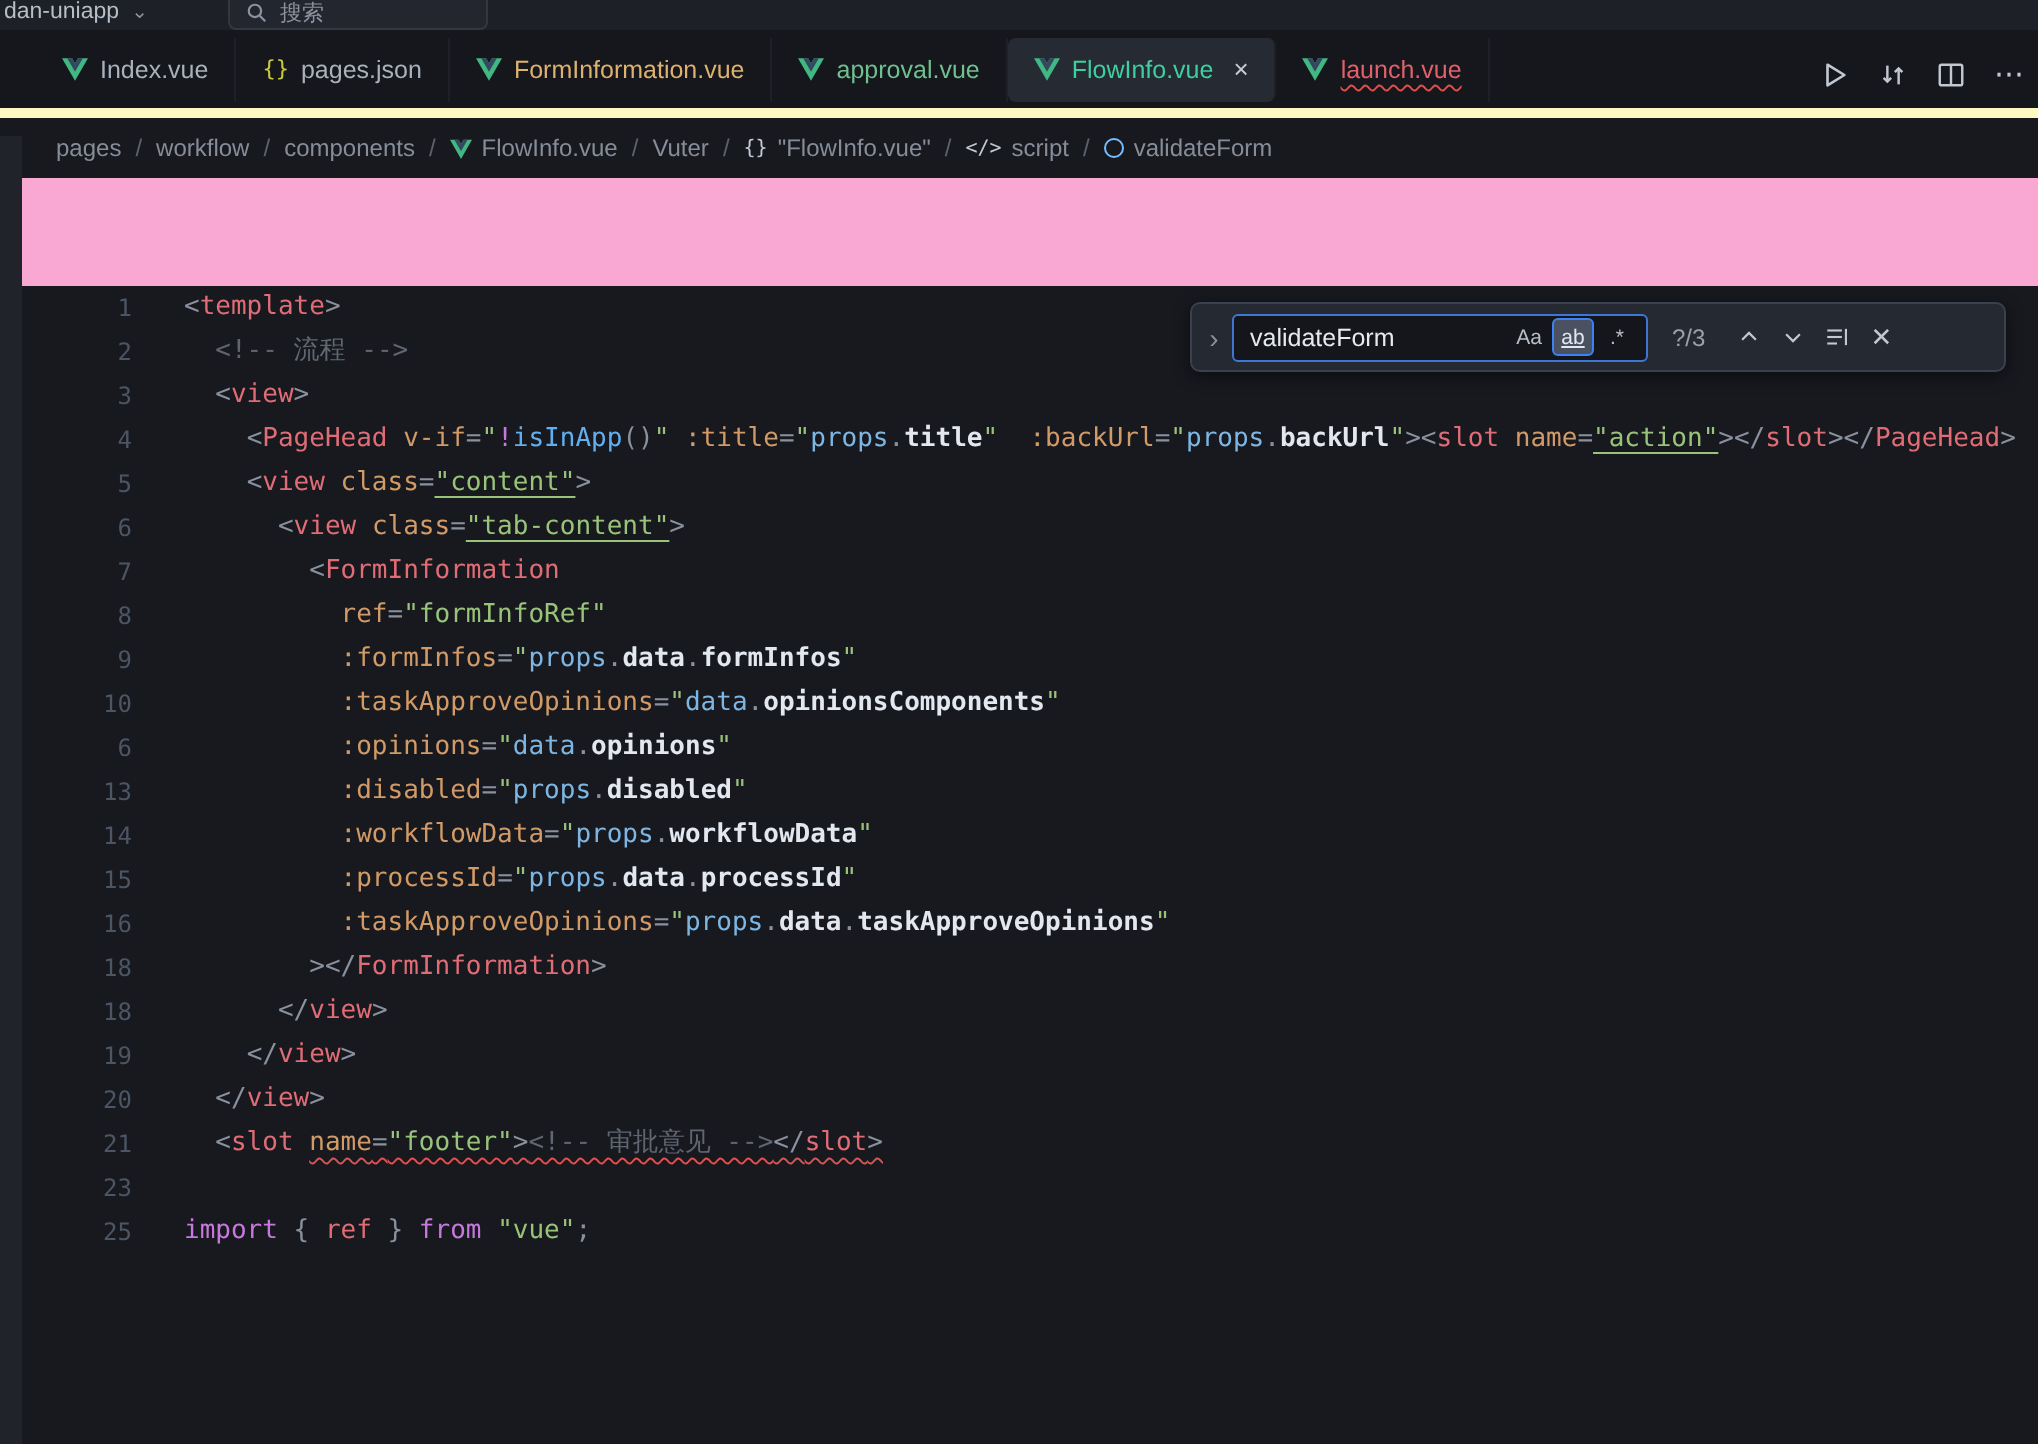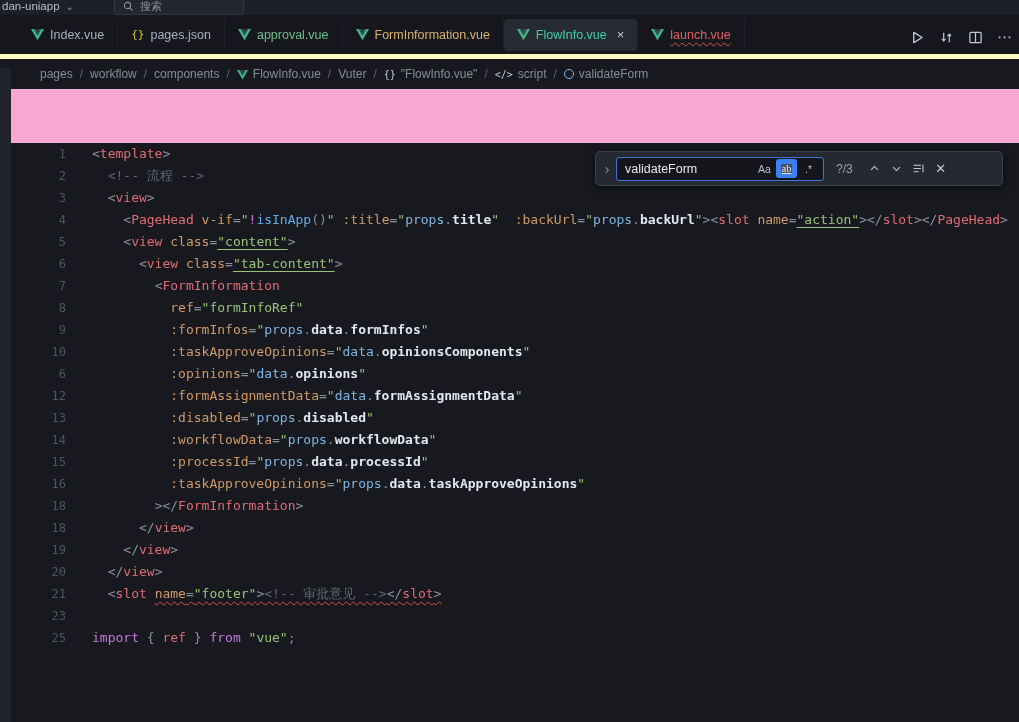--- a/index.html
+++ b/index.html
@@ -31,21 +31,21 @@
   .tab.active { background:#262a33; border-radius:4px; }
   .tab.active .tab-label { color:#3ecfa0; }
   .tab-close { color:#c8ccd2; font-size:13px; margin-left:4px; }
   .json-icon { color:#cbcb41; font-size:11px; font-family:"DejaVu Sans Mono", monospace; }
   .editor-actions { position:absolute; right:4px; top:0; height:44px; display:flex;
                     align-items:center; gap:14px; color:#c2c8d2; padding-right:2px; }
   .editor-actions .more { font-size:15px; letter-spacing:1px; }
 
   
   .breadcrumbs { height:30px; background:#17191f; display:flex; align-items:center;
-                 padding-left:40px; font-size:12px; color:#868d99; gap:7px; white-space:nowrap; }
+                 padding-left:28px; font-size:12px; color:#868d99; gap:7px; white-space:nowrap; }
   .crumb { display:flex; align-items:center; gap:5px; cursor:pointer; }
   .crumb-sep { color:#5b626e; }
   .sym-module, .sym-script { font-family:"DejaVu Sans Mono", monospace; font-size:10px; color:#c5cbd6; }
   .sym-circle { width:10px; height:10px; border:1.5px solid #75beff; border-radius:50%; display:inline-block; }
 
   
   .editor { position:relative; height:632px; background:#17191f; }
   .left-strip { position:absolute; left:0; top:-75px; bottom:0; width:11px; background:#20232a; }
   .code-area { margin-top:54px; font-family:"DejaVu Sans Mono", monospace; font-size:13px; }
   .code-line { display:flex; height:22px; line-height:22px; white-space:pre; }
@@ -72,21 +72,21 @@
                  background:#252932; border:1px solid #3a404c; border-radius:5px;
                  box-shadow:0 2px 8px rgba(0,0,0,.5); display:flex; align-items:center;
                  padding:0 8px 0 4px; z-index:5; }
   .find-collapse { color:#8a919d; font-size:14px; width:14px; text-align:center; cursor:pointer; }
   .find-input { display:flex; align-items:center; background:#14161b; border:1px solid #3f76d6;
                 border-radius:3px; height:24px; flex:0 0 208px; padding:0 4px 0 8px; margin-left:2px; }
   .find-query { color:#e6e9ee; font-size:12.5px; flex:1; font-family:"Liberation Sans", sans-serif; }
   .opt { width:21px; height:19px; display:flex; align-items:center; justify-content:center;
          border-radius:3px; color:#b8bfca; font-size:10.5px; cursor:pointer; margin-left:1px; }
   .opt.word { text-decoration:underline; }
-  .opt.on { background:#4a5160; border:5px solid #3b82f6; color:#e3e8f0;font-family:Liberation Serif, serif; }
+  .opt.on { background:#4a5160; border:1px solid #3b82f6; color:#e3e8f0; }
   .find-count { color:#9aa2ae; font-size:12px; margin:0 10px 0 12px; }
   .find-btn { width:20px; height:20px; display:flex; align-items:center; justify-content:center;
               color:#c2c8d2; cursor:pointer; margin-left:2px; }
   .find-close { font-size:13px; }
 </style>
 </head>
 <body>
 
 <div class="window">
 
@@ -119,38 +119,38 @@
           </svg>
         </span>
       <span class="tab-label">Index.vue</span>
     </div>
 
     <div class="tab t-normal">
       <span class="tab-icon json-icon">{}</span>
       <span class="tab-label">pages.json</span>
     </div>
 
+    <div class="tab t-mod">
+      <span class="tab-icon">
+          <svg width="13" height="13" viewBox="0 0 24 24">
+            <path fill="#41b883" d="M14.7 2L12 6.6 9.3 2H0l12 20.8L24 2z"></path>
+            <path fill="#35495e" d="M14.7 2L12 6.6 9.3 2H4.8L12 14.5 19.2 2z"></path>
+          </svg>
+        </span>
+      <span class="tab-label">FormInformation.vue</span>
+    </div>
+
     <div class="tab t-add">
       <span class="tab-icon">
           <svg width="13" height="13" viewBox="0 0 24 24">
             <path fill="#41b883" d="M14.7 2L12 6.6 9.3 2H0l12 20.8L24 2z"></path>
             <path fill="#35495e" d="M14.7 2L12 6.6 9.3 2H4.8L12 14.5 19.2 2z"></path>
           </svg>
         </span>
       <span class="tab-label">approval.vue</span>
-    </div>
-
-    <div class="tab t-mod">
-      <span class="tab-icon">
-          <svg width="13" height="13" viewBox="0 0 24 24">
-            <path fill="#41b883" d="M14.7 2L12 6.6 9.3 2H0l12 20.8L24 2z"></path>
-            <path fill="#35495e" d="M14.7 2L12 6.6 9.3 2H4.8L12 14.5 19.2 2z"></path>
-          </svg>
-        </span>
-      <span class="tab-label">FormInformation.vue</span>
     </div>
 
     <div class="tab t-add active">
       <span class="tab-icon">
           <svg width="13" height="13" viewBox="0 0 24 24">
             <path fill="#41b883" d="M14.7 2L12 6.6 9.3 2H0l12 20.8L24 2z"></path>
             <path fill="#35495e" d="M14.7 2L12 6.6 9.3 2H4.8L12 14.5 19.2 2z"></path>
           </svg>
         </span>
       <span class="tab-label">FlowInfo.vue</span>
@@ -272,21 +272,20 @@
         <div class="code-line"><span class="ln">2</span><span class="lc"><span class="ws">  </span><span class="cmt">&lt;!-- 流程 --&gt;</span></span></div>
         <div class="code-line"><span class="ln">3</span><span class="lc"><span class="ws">  </span><span class="pun">&lt;</span><span class="tag">view</span><span class="pun">&gt;</span></span></div>
         <div class="code-line"><span class="ln">4</span><span class="lc"><span class="ws">    </span><span class="pun">&lt;</span><span class="tag">PageHead</span><span class="ws"> </span><span class="attr">v-if</span><span class="pun">=</span><span class="str">"</span><span class="op">!</span><span class="fn">isInApp</span><span class="pun">()</span><span class="str">"</span><span class="ws"> </span><span class="attr">:title</span><span class="pun">=</span><span class="str">"</span><span class="vr">props</span><span class="pun">.</span><span class="pr">title</span><span class="str">"</span><span class="ws">  </span><span class="attr">:backUrl</span><span class="pun">=</span><span class="str">"</span><span class="vr">props</span><span class="pun">.</span><span class="pr">backUrl</span><span class="str">"</span><span class="pun">&gt;&lt;</span><span class="tag">slot</span><span class="ws"> </span><span class="attr">name</span><span class="pun">=</span><span class="strU">"action"</span><span class="pun">&gt;&lt;/</span><span class="tag">slot</span><span class="pun">&gt;&lt;/</span><span class="tag">PageHead</span><span class="pun">&gt;</span></span></div>
         <div class="code-line"><span class="ln">5</span><span class="lc"><span class="ws">    </span><span class="pun">&lt;</span><span class="tag">view</span><span class="ws"> </span><span class="attr">class</span><span class="pun">=</span><span class="strU">"content"</span><span class="pun">&gt;</span></span></div>
         <div class="code-line"><span class="ln">6</span><span class="lc"><span class="ws">      </span><span class="pun">&lt;</span><span class="tag">view</span><span class="ws"> </span><span class="attr">class</span><span class="pun">=</span><span class="strU">"tab-content"</span><span class="pun">&gt;</span></span></div>
         <div class="code-line"><span class="ln">7</span><span class="lc"><span class="ws">        </span><span class="pun">&lt;</span><span class="tag">FormInformation</span></span></div>
         <div class="code-line"><span class="ln">8</span><span class="lc"><span class="ws">          </span><span class="attr">ref</span><span class="pun">=</span><span class="str">"formInfoRef"</span></span></div>
         <div class="code-line"><span class="ln">9</span><span class="lc"><span class="ws">          </span><span class="attr">:formInfos</span><span class="pun">=</span><span class="str">"</span><span class="vr">props</span><span class="pun">.</span><span class="pr">data</span><span class="pun">.</span><span class="pr">formInfos</span><span class="str">"</span></span></div>
         <div class="code-line"><span class="ln">10</span><span class="lc"><span class="ws">          </span><span class="attr">:taskApproveOpinions</span><span class="pun">=</span><span class="str">"</span><span class="vr">data</span><span class="pun">.</span><span class="pr">opinionsComponents</span><span class="str">"</span></span></div>
         <div class="code-line"><span class="ln">6</span><span class="lc"><span class="ws">          </span><span class="attr">:opinions</span><span class="pun">=</span><span class="str">"</span><span class="vr">data</span><span class="pun">.</span><span class="pr">opinions</span><span class="str">"</span></span></div>
-        <div class="code-line"><span class="ln">12</span><span class="lc"><span class="ws">          </span><span class="attr">:formAssignmentData</span><span class="pun">=</span><span class="str">"</span><span class="vr">data</span><span class="pun">.</span><span class="pr">formAssignmentData</span><span class="str">"</span></span></div>
         <div class="code-line"><span class="ln">13</span><span class="lc"><span class="ws">          </span><span class="attr">:disabled</span><span class="pun">=</span><span class="str">"</span><span class="vr">props</span><span class="pun">.</span><span class="pr">disabled</span><span class="str">"</span></span></div>
         <div class="code-line"><span class="ln">14</span><span class="lc"><span class="ws">          </span><span class="attr">:workflowData</span><span class="pun">=</span><span class="str">"</span><span class="vr">props</span><span class="pun">.</span><span class="pr">workflowData</span><span class="str">"</span></span></div>
         <div class="code-line"><span class="ln">15</span><span class="lc"><span class="ws">          </span><span class="attr">:processId</span><span class="pun">=</span><span class="str">"</span><span class="vr">props</span><span class="pun">.</span><span class="pr">data</span><span class="pun">.</span><span class="pr">processId</span><span class="str">"</span></span></div>
         <div class="code-line"><span class="ln">16</span><span class="lc"><span class="ws">          </span><span class="attr">:taskApproveOpinions</span><span class="pun">=</span><span class="str">"</span><span class="vr">props</span><span class="pun">.</span><span class="pr">data</span><span class="pun">.</span><span class="pr">taskApproveOpinions</span><span class="str">"</span></span></div>
         <div class="code-line"><span class="ln">18</span><span class="lc"><span class="ws">        </span><span class="pun">&gt;&lt;/</span><span class="tag">FormInformation</span><span class="pun">&gt;</span></span></div>
         <div class="code-line"><span class="ln">18</span><span class="lc"><span class="ws">      </span><span class="pun">&lt;/</span><span class="tag">view</span><span class="pun">&gt;</span></span></div>
         <div class="code-line"><span class="ln">19</span><span class="lc"><span class="ws">    </span><span class="pun">&lt;/</span><span class="tag">view</span><span class="pun">&gt;</span></span></div>
         <div class="code-line"><span class="ln">20</span><span class="lc"><span class="ws">  </span><span class="pun">&lt;/</span><span class="tag">view</span><span class="pun">&gt;</span></span></div>
         <div class="code-line"><span class="ln">21</span><span class="lc"><span class="ws">  </span><span class="pun">&lt;</span><span class="tag">slot</span><span class="ws"> </span><span class="attr sq">name</span><span class="pun sq">=</span><span class="strU sq">"footer"</span><span class="pun sq">&gt;</span><span class="cmt sq">&lt;!-- 审批意见 --&gt;</span><span class="pun sq">&lt;/</span><span class="tag sq">slot</span><span class="pun sq">&gt;</span></span></div>
         <div class="code-line"><span class="ln">23</span><span class="lc"></span></div>

